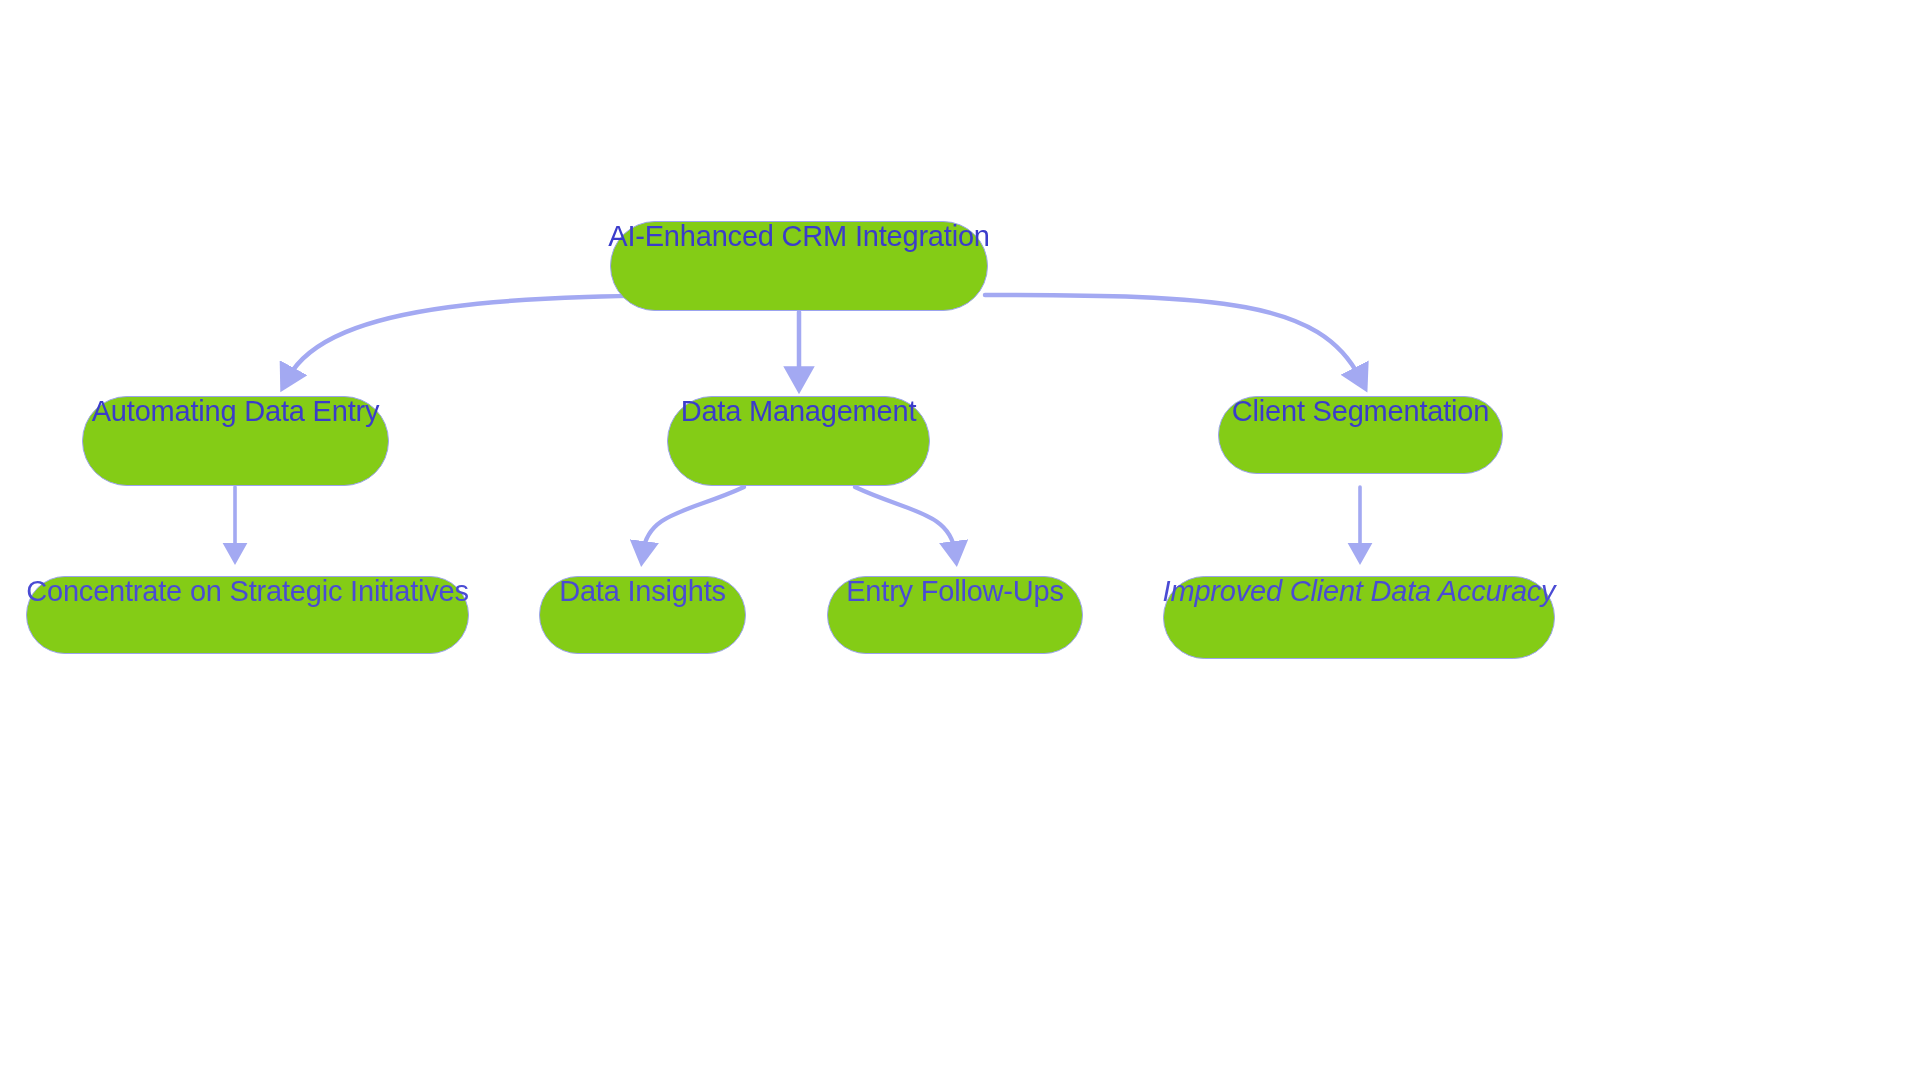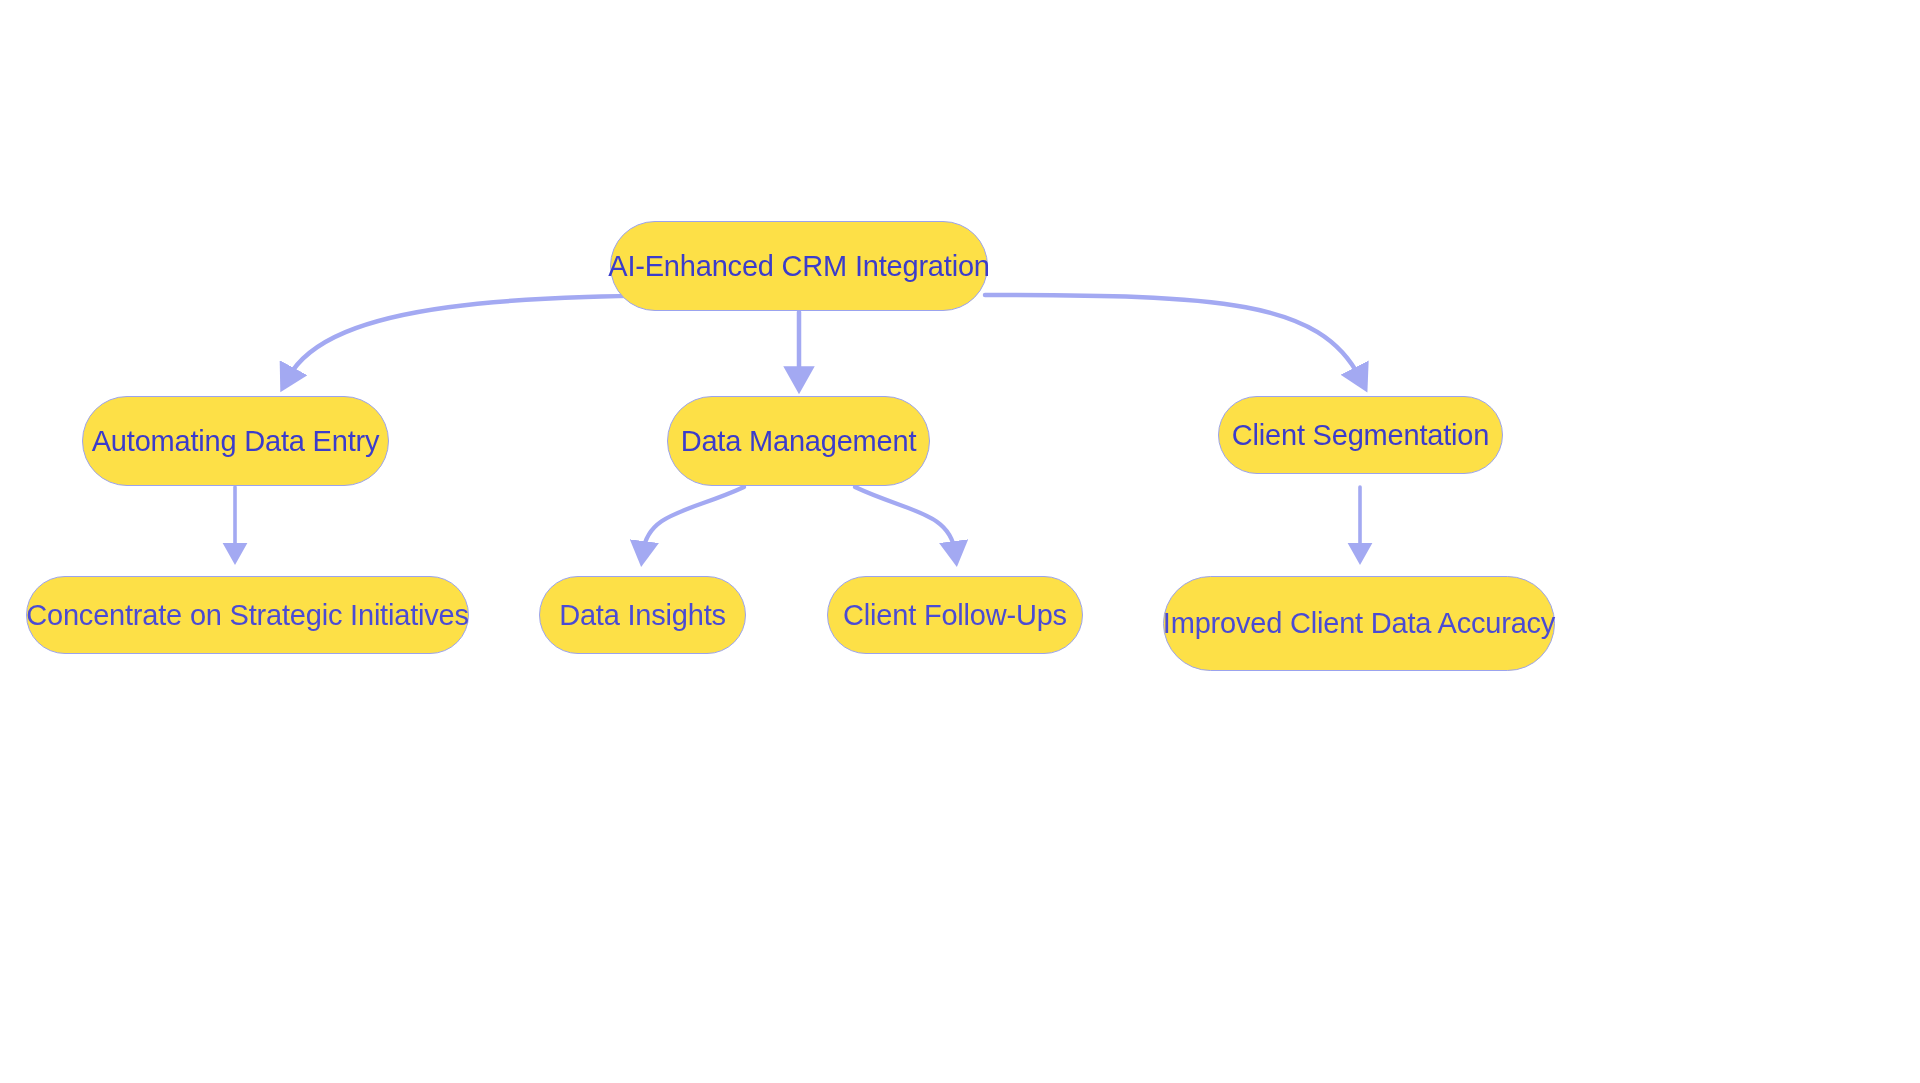--- a/index.html
+++ b/index.html
@@ -21,23 +21,23 @@
     position: absolute;
     left: 0;
     top: 0;
     width: 1920px;
     height: 1083px;
   }
   .node {
     position: absolute;
     box-sizing: border-box;
     display: flex;
-    align-items: center;
+    align-items: flex-start;
     justify-content: center;
-    background: #fde047;
+    background: #84cc16;
     border: 1.6px solid #9ba3ee;
     border-radius: 999px;
     z-index: 2;
   }
   .node-label {
     font-family: "Liberation Sans", sans-serif;
     font-size: 29px;
     line-height: 1;
     color: #3b3ccb;
     white-space: nowrap;
@@ -92,20 +92,20 @@
 
   <div class="node leaf" style="left:14px; top:576px; width:443px; height:78px;margin-left:12px;">
     <span class="node-label">Concentrate on Strategic Initiatives</span>
   </div>
 
   <div class="node leaf" style="left:539px; top:576px; width:207px; height:78px;">
     <span class="node-label">Data Insights</span>
   </div>
 
   <div class="node leaf" style="left:827px; top:576px; width:256px; height:78px;">
-    <span class="node-label">Client Follow-Ups</span>
+    <span class="node-label">Entry Follow-Ups</span>
   </div>
 
-  <div class="node leaf" style="left:1163px; top:576px; width:392px; height:95px;">
+  <div class="node leaf" style="left:1163px; top:576px; width:392px; height:83px;font-style:italic;">
     <span class="node-label">Improved Client Data Accuracy</span>
   </div>
 
 </div>
 
 </body></html>

